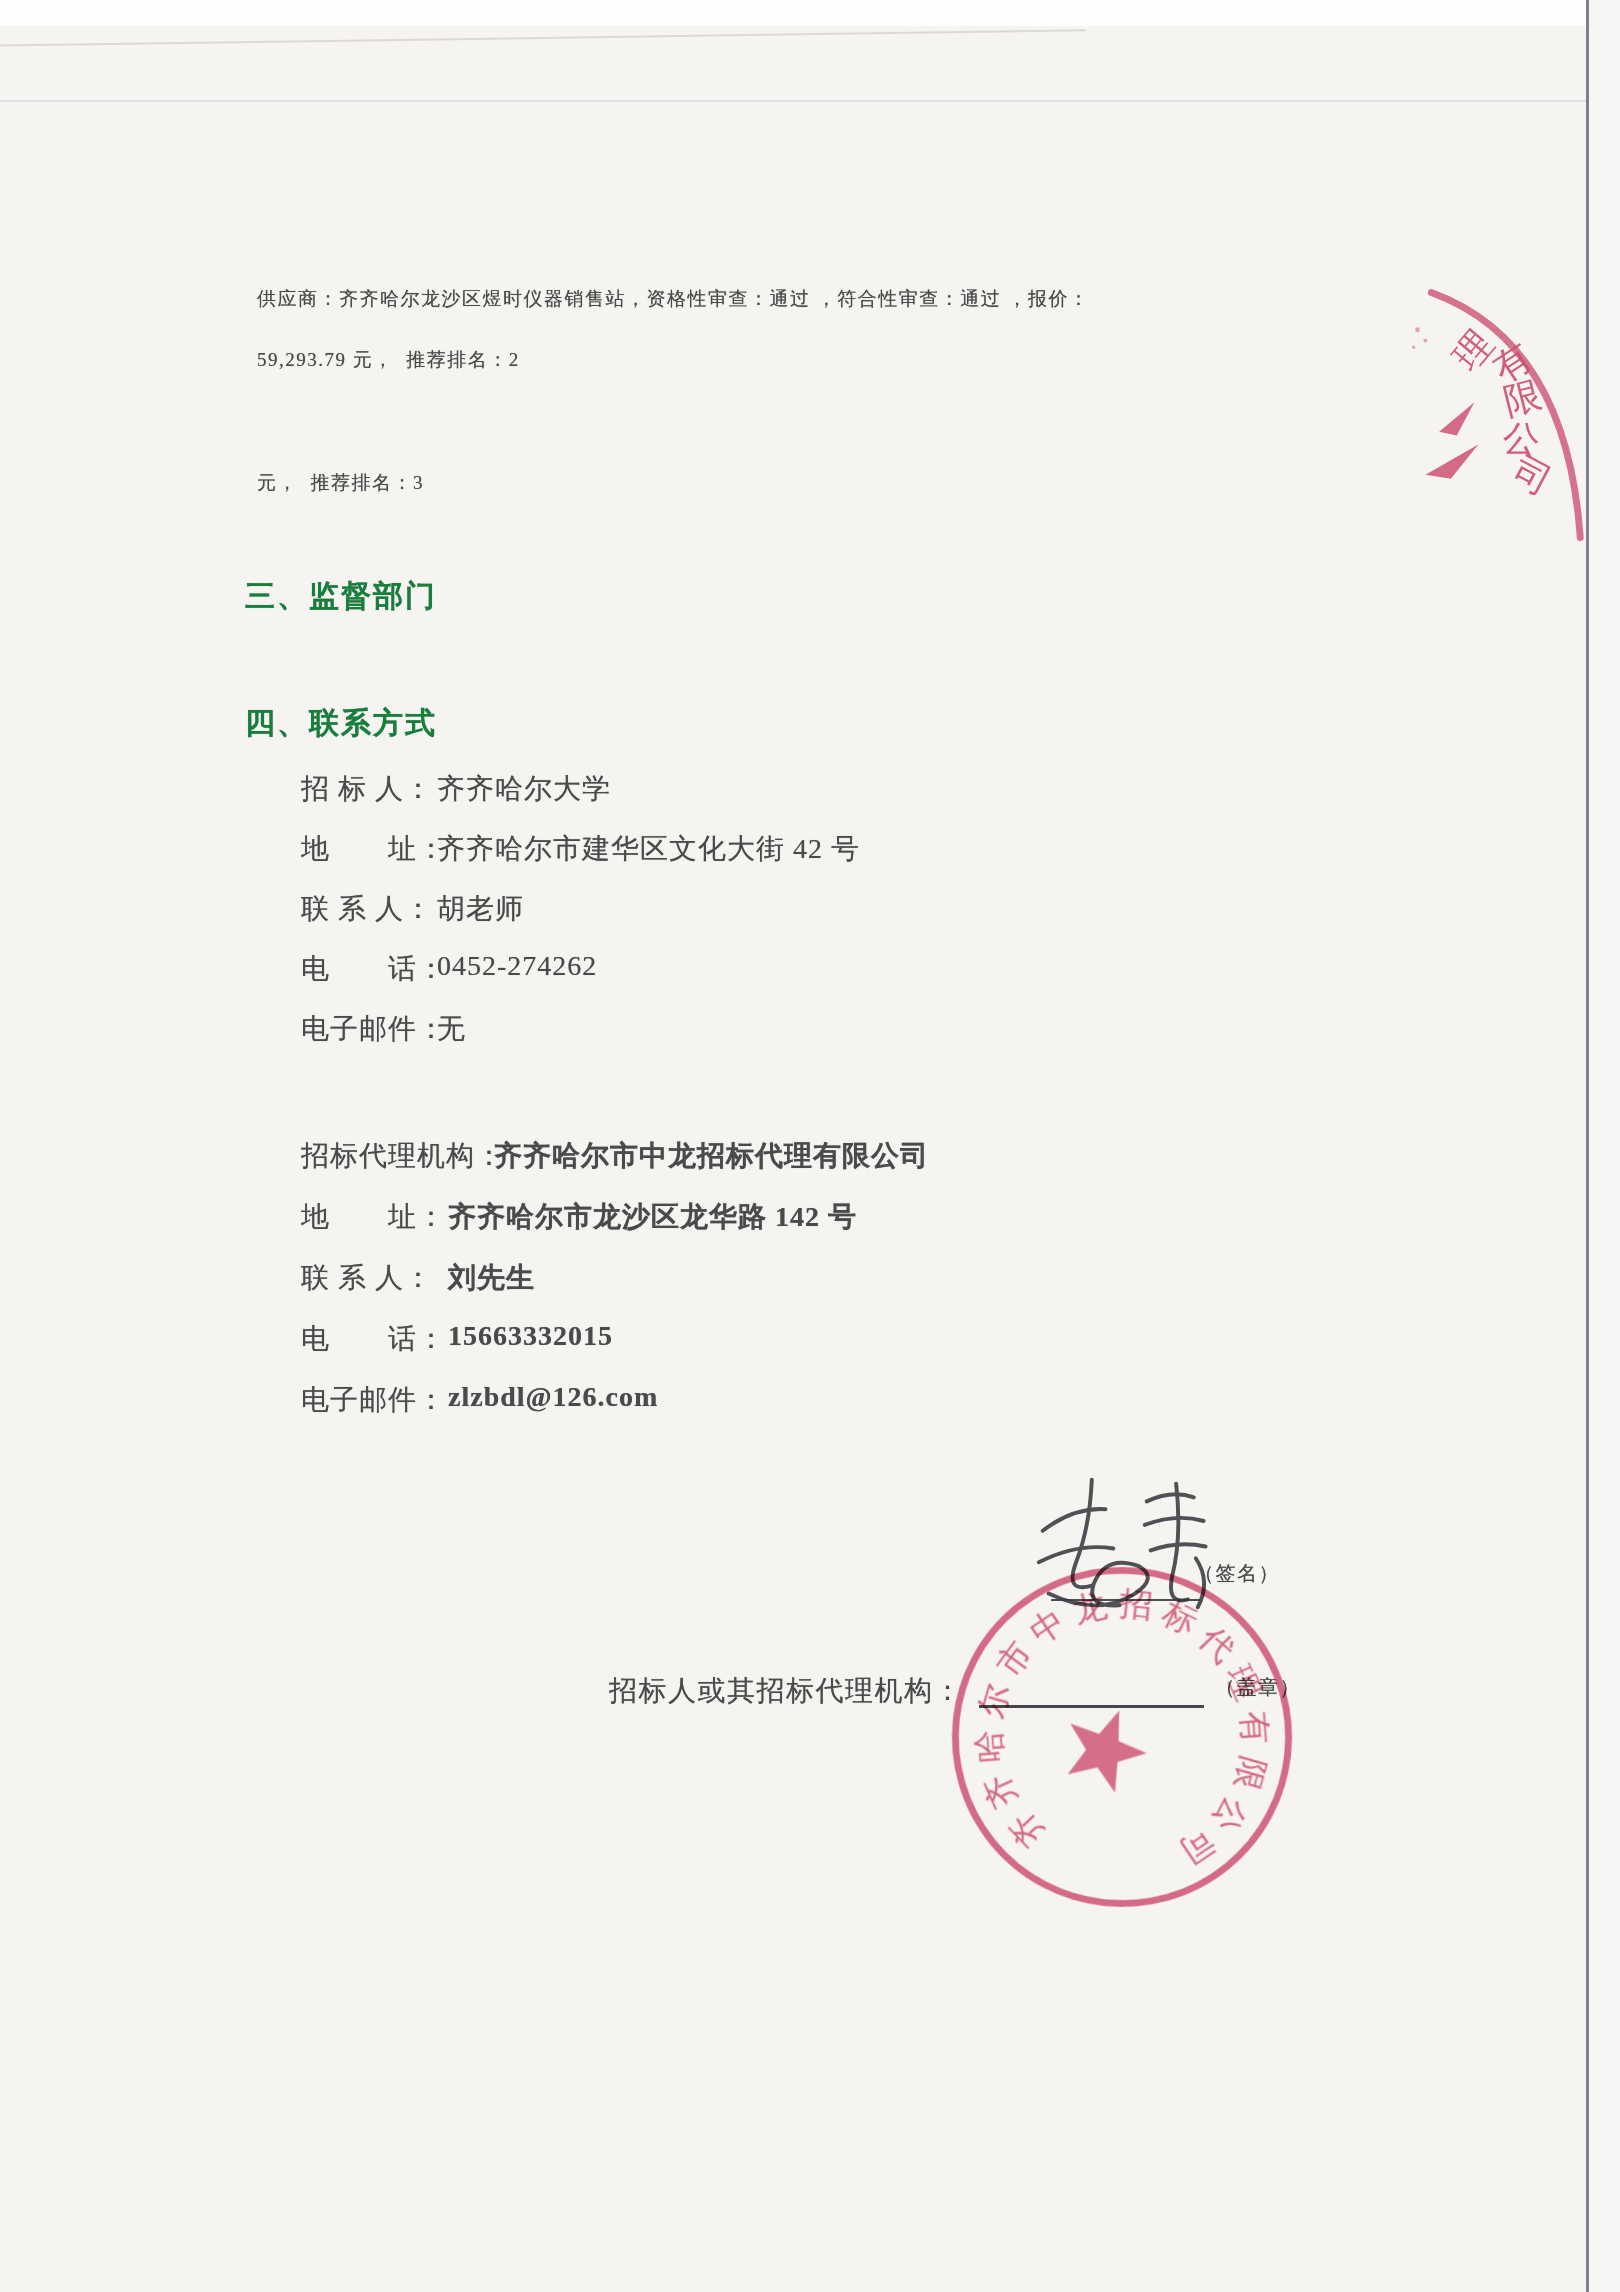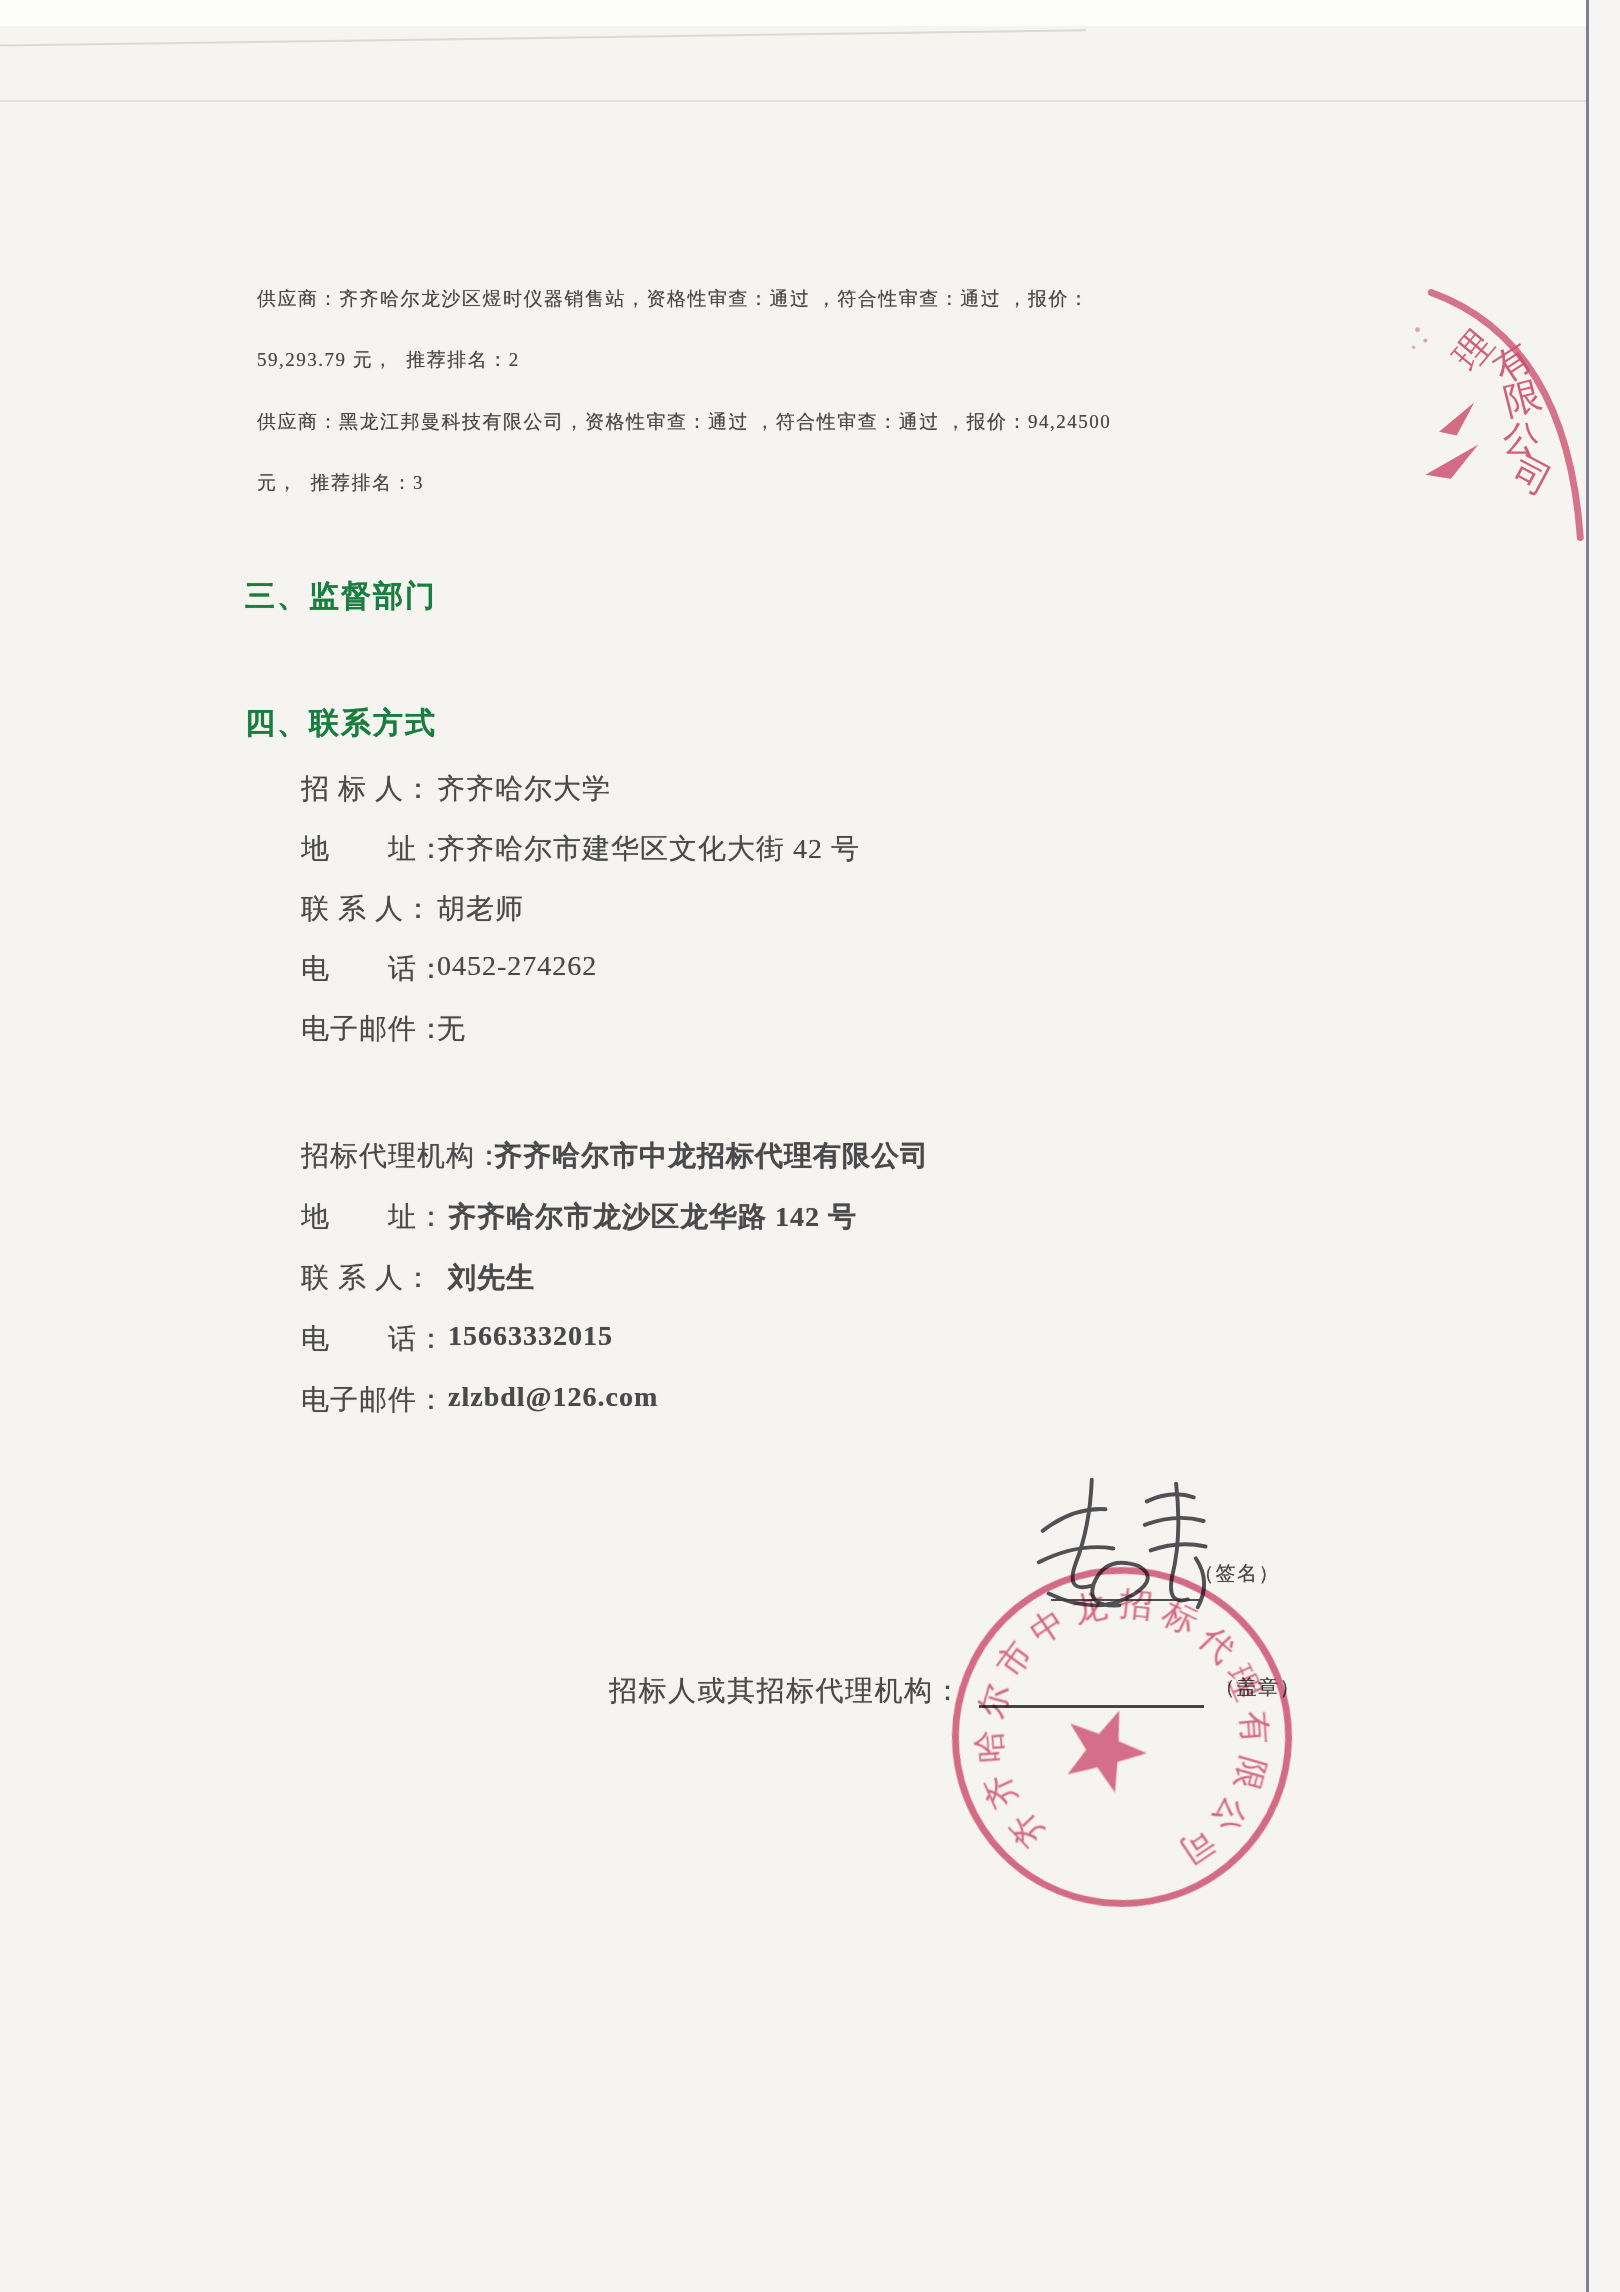--- a/index.html
+++ b/index.html
@@ -38,21 +38,20 @@
   <div class="artifact" style="left:0;top:0;width:1620px;height:25.5px;background:#fdfdfc;"></div>
   <div class="artifact" style="left:-11.8px;top:37px;width:1098px;height:2px;background:#d7d4cf;transform:rotate(-0.8deg);opacity:.85;"></div>
   <div class="artifact" style="left:0;top:100px;width:1587px;height:2px;background:#dcdae0;opacity:.8;"></div>
   <div class="artifact" style="left:1586px;top:0;width:2.9px;height:2293px;background:#7c8090;"></div>
   <div class="artifact" style="left:1589px;top:0;width:31px;height:2293px;background:#f6f5f3;"></div>
 
   <div class="page-clip">
 
     <div class="txt body-line" style="left:257px;top:282px;">供应商：齐齐哈尔龙沙区煜时仪器销售站，资格性审查：通过 ，符合性审查：通过 ，报价：</div>
     <div class="txt body-line" style="left:257px;top:343px;">59,293.79 元，  推荐排名：2</div>
-    <div class="txt body-line" style="left:257px;top:405px;">供应商：黑龙江邦曼科技有限公司，资格性审查：通过 ，符合性审查：通过 ，报价：94,24500</div>
     <div class="txt body-line" style="left:257px;top:466px;">元，  推荐排名：3</div>
 
     <div class="txt heading" style="left:245px;top:576px;">三、监督部门</div>
 
     <div class="txt heading" style="left:245px;top:703px;">四、联系方式</div>
 
     <div class="contact-block block1" style="top:770px;">
       <div class="contact-row">
         <span class="label">招 标 人：</span>
         <span class="value">齐齐哈尔大学</span>

